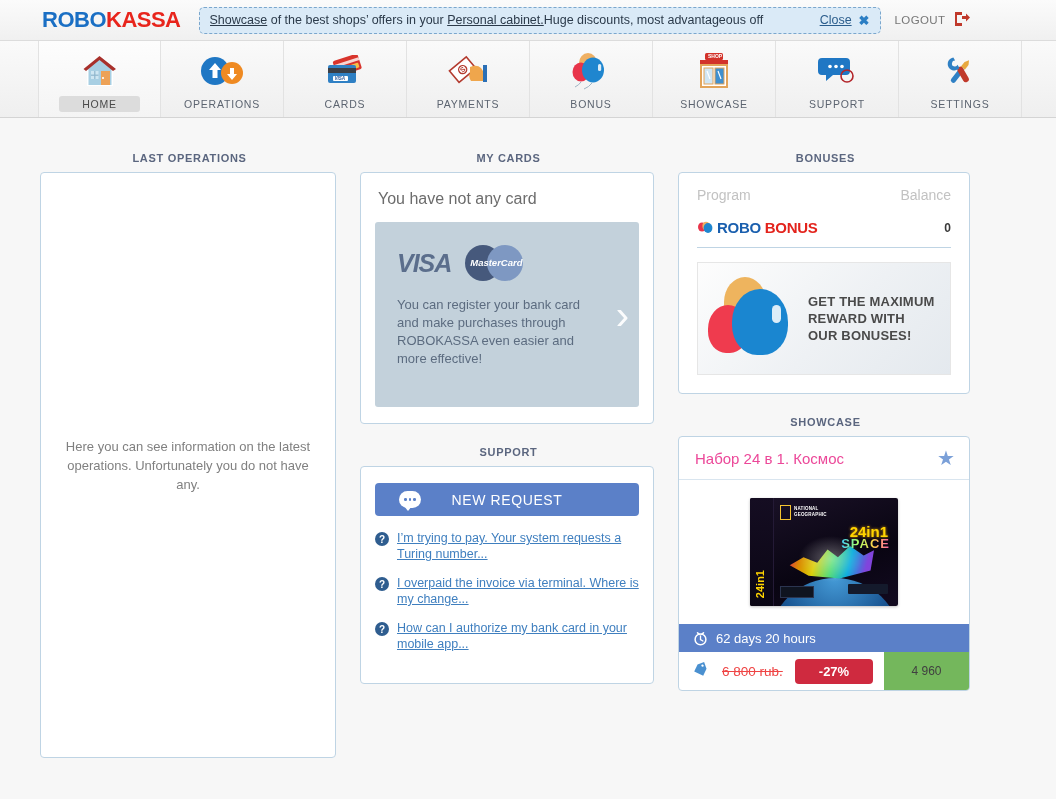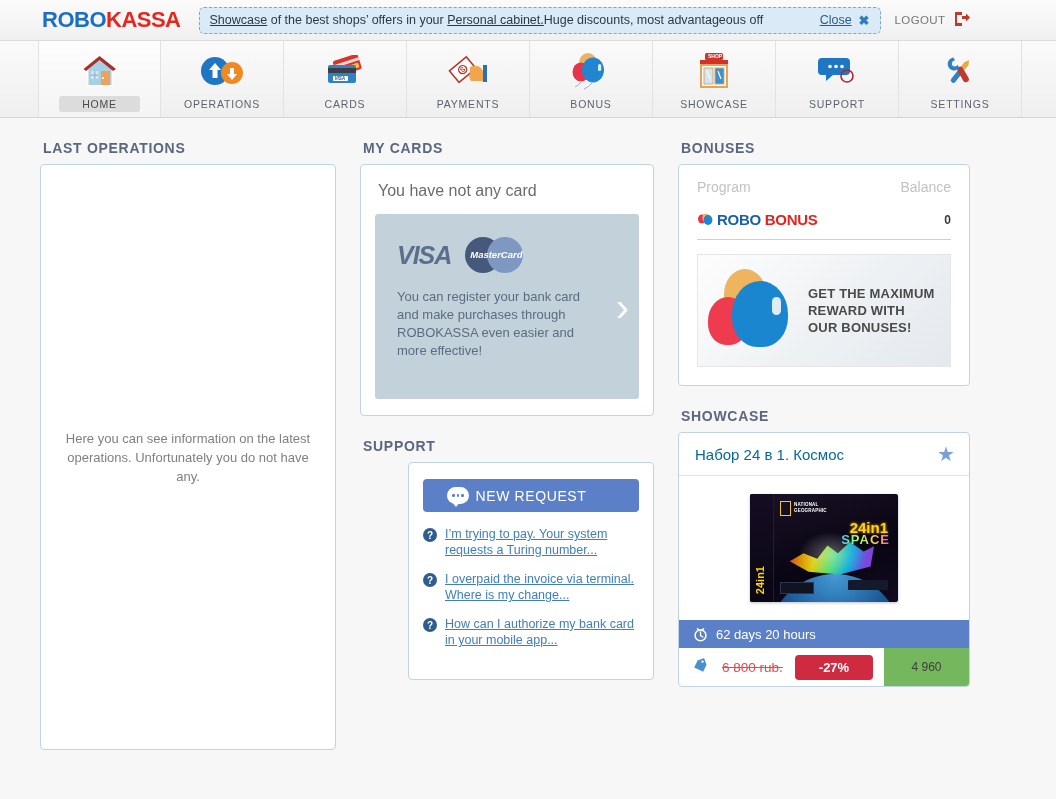--- a/index.html
+++ b/index.html
@@ -116,25 +116,26 @@
     padding:18px 40px 0 40px;
     display:flex;
     gap:24px;
   }
   .col { display:flex; flex-direction:column; }
   .col-1 { width:296px; }
   .col-2 { width:294px; }
   .col-3 { width:292px; }
 
   .sec-title {
-    font-size:14px;
+    font-size:11px;
     font-weight:bold;
     color:#5b667f;
     letter-spacing:0.7px;
-    margin:4px 0 8px 3px;
+    margin:16px 0 8px 3px;
+    text-align:center;
   }
   .panel {
     background:#fff;
     border:1px solid #bfd4e4;
     border-radius:4px;
   }
 
   
   .ops-panel {
     height:586px;
@@ -221,21 +222,21 @@
   .bal-o { width:42px; height:50px; background:#eeb45e; left:26px; top:14px; }
   .bal-r { width:40px; height:48px; background:#ef3b4e; left:10px; top:42px; }
   .bal-b { width:56px; height:66px; background:#1a86d0; left:34px; top:26px; }
   .bal-hl { position:absolute; width:9px; height:18px; background:#fff; opacity:.85; border-radius:5px; left:74px; top:42px; }
   .bb-text {
     font-size:13px; font-weight:bold; color:#4a4a4a;
     line-height:17px; letter-spacing:0.2px;
   }
 
   
-  .support-panel { padding:16px 14px 18px 14px;margin-left:48px; }
+  .support-panel { padding:16px 14px 18px 14px; }
   .new-request {
     display:flex; align-items:center; justify-content:center;
     gap:10px;
     height:33px;
     background:#5b80c8;
     border-radius:4px;
     color:#fff;
     font-size:14px;
     letter-spacing:0.6px;
     cursor:pointer;
@@ -265,21 +266,21 @@
     text-decoration:underline; cursor:pointer;
   }
 
   
   .show-panel { overflow:hidden; }
   .show-head {
     display:flex; align-items:center; justify-content:space-between;
     padding:11px 14px 11px 16px;
     border-bottom:1px solid #d9e5ef;
   }
-  .show-title { font-size:15px; color:#0369a1; }
+  .show-title { font-size:15px; color:#ec4899; }
   .star { color:#7ba0d8; font-size:20px; line-height:1; cursor:pointer; }
   .show-img {
     height:144px;
     display:flex; align-items:center; justify-content:center;
     background:#fff;
   }
   .prod-box {
     width:148px; height:108px;
     background:linear-gradient(160deg,#1b1228 0%,#090512 60%,#120a20 100%);
     position:relative; overflow:hidden;

